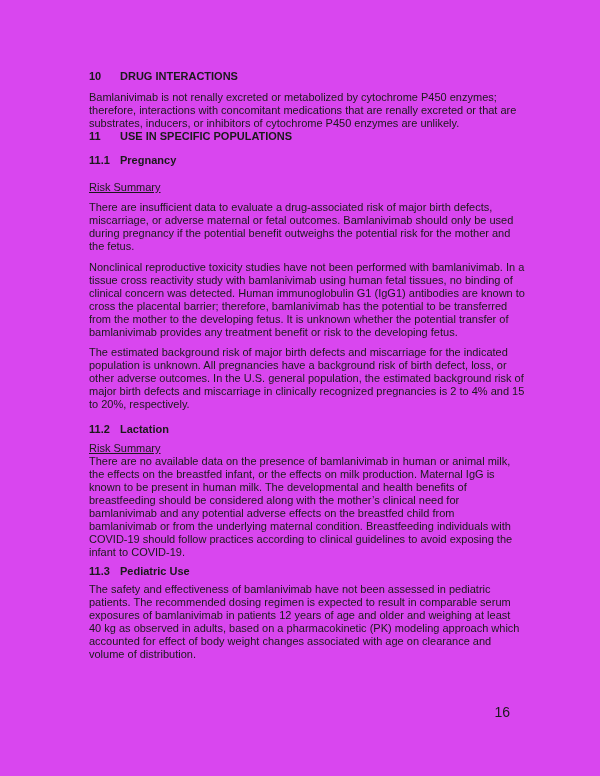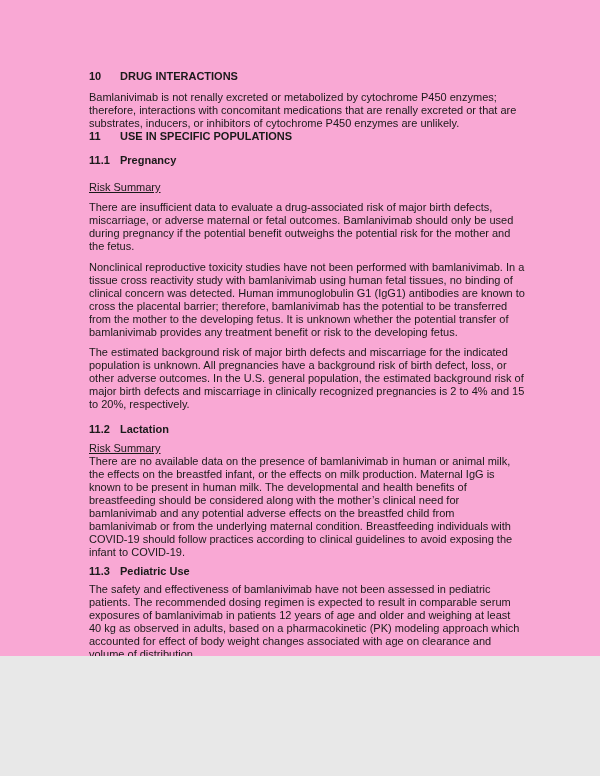--- a/index.html
+++ b/index.html
@@ -1,21 +1,21 @@
 <!DOCTYPE html>
 <html><head>
 <meta charset="utf-8">
 <style>
   * { margin: 0; padding: 0; box-sizing: border-box; }
   html, body { background: #e8e8e8; }
   .page {
     position: relative;
     width: 600px;
-    height: 656px;
-    background: #f9a8d4;
+    height: 776px;
+    background: #d946ef;
     font-family: "Liberation Sans", "DejaVu Sans", sans-serif;
     font-size: 11px;
     line-height: 13px;
     color: #1a1a1a;
     overflow: hidden;
   }
   .content {
     position: absolute;
     left: 89px;
     top: 70px;

